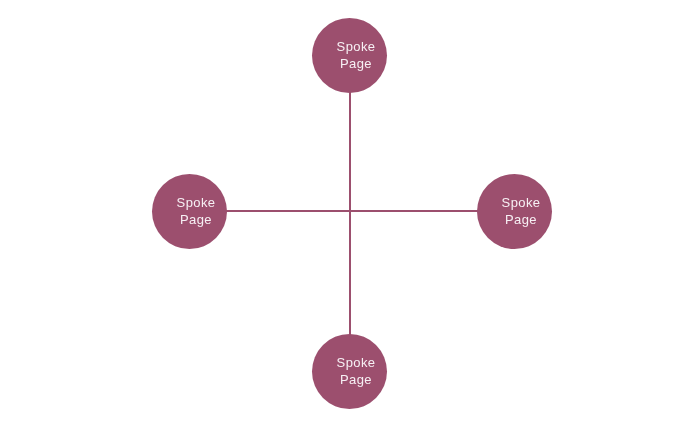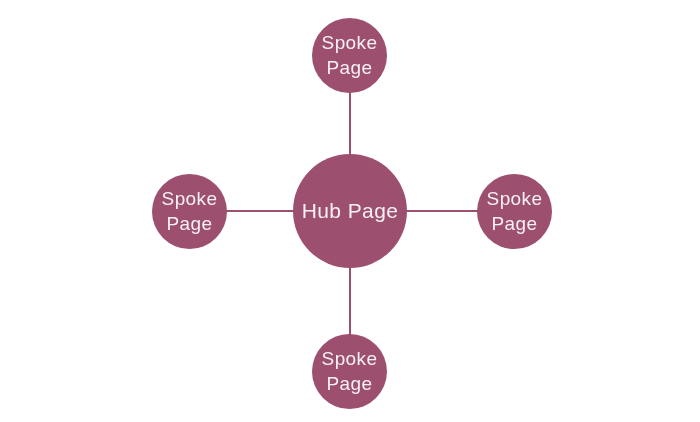--- a/index.html
+++ b/index.html
@@ -48,41 +48,39 @@
   .node.hub {
     left: 293px;
     top: 154px;
     width: 114px;
     height: 114px;
     font-size: 21px;
   }
   .node.spoke {
     width: 75px;
     height: 75px;
-    font-size: 19px;
+    font-size: 13px;
+    justify-content: flex-end;
   }
   .node.spoke .label {
     width: 62px; 
   }
   .node.spoke-top    { left: 312px; top: 18px;  }
   .node.spoke-right  { left: 477px; top: 174px; }
   .node.spoke-bottom { left: 312px; top: 334px; }
   .node.spoke-left   { left: 152px; top: 174px; }
 </style>
 </head>
 <body>
 
 <div class="canvas">
 
   <div class="connector vertical"></div>
   <div class="connector horizontal"></div>
 
-  <div class="node hub">
-    <span class="label">Hub Page</span>
-  </div>
 
   <div class="node spoke spoke-top">
     <span class="label">Spoke Page</span>
   </div>
 
   <div class="node spoke spoke-right">
     <span class="label">Spoke Page</span>
   </div>
 
   <div class="node spoke spoke-bottom">

